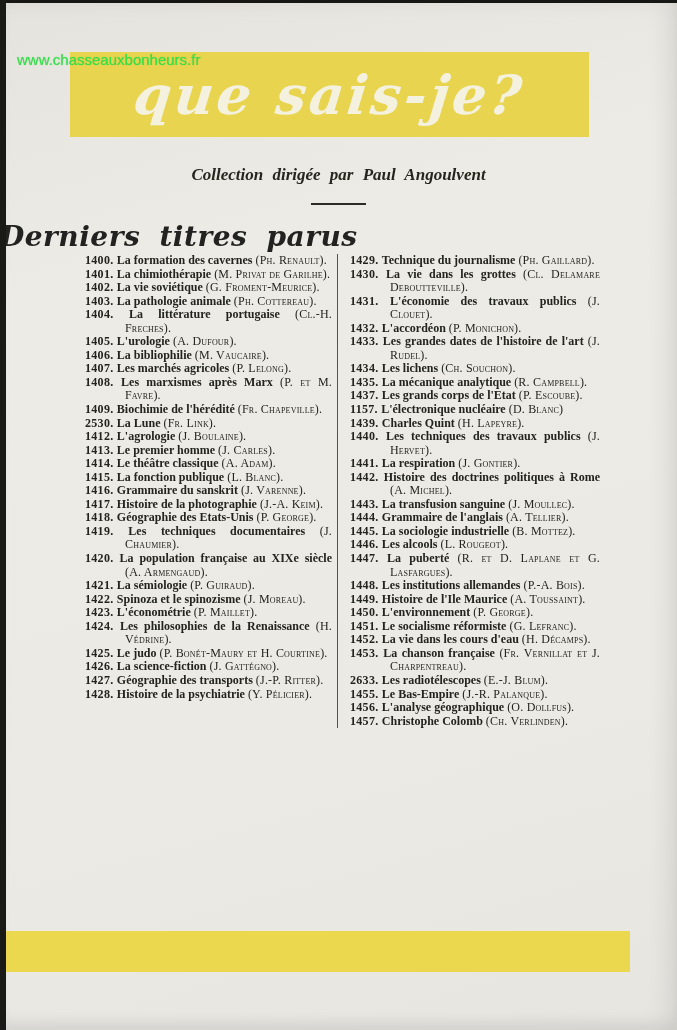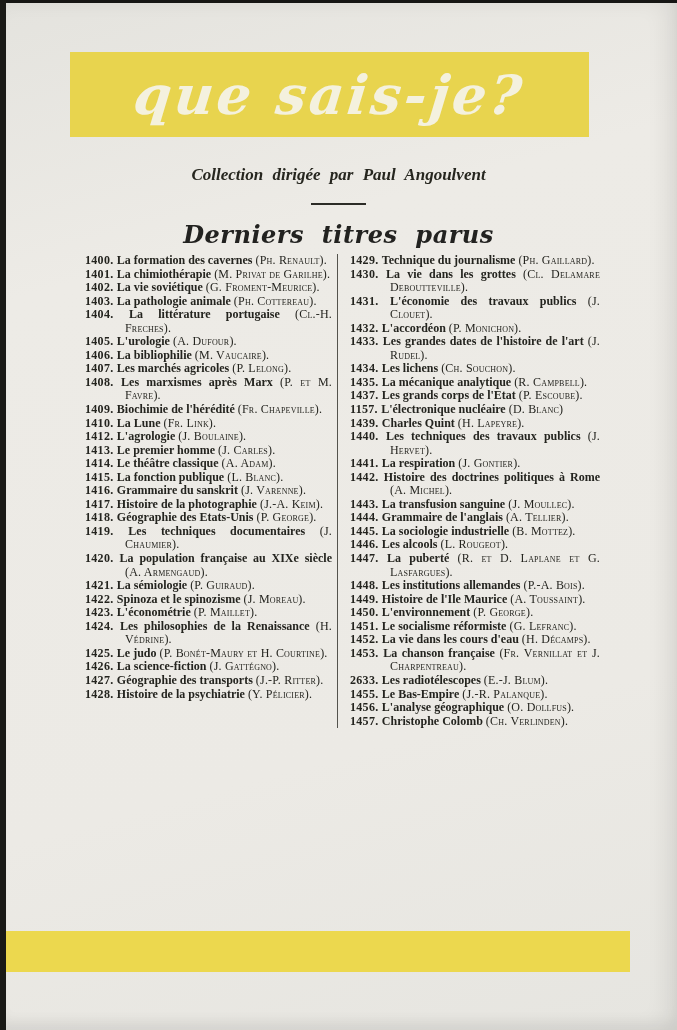--- a/index.html
+++ b/index.html
@@ -25,23 +25,23 @@
     font-family:"DejaVu Serif",serif;font-style:italic;font-weight:bold;
     font-size:54px;color:#f4f1de;letter-spacing:3px;white-space:nowrap;
     transform:skewX(-6deg);
   }
   .collection{
     position:absolute;top:165px;left:0;width:100%;text-align:center;
     font-style:italic;font-weight:bold;font-size:17px;word-spacing:5px;color:#26261f;
   }
   .rule{position:absolute;top:203px;left:311px;width:55px;border-top:2px solid #2c2c27;}
   .section-title{
-    position:absolute;top:220px;left:0;width:100%;text-align:center;margin:0;
+    position:absolute;top:220px;left:0;width:100%;margin:0;
     font-family:"DejaVu Serif",serif;font-style:italic;font-weight:bold;
-    font-size:24px;word-spacing:9px;letter-spacing:.5px;color:#222220;
+    font-size:28px;word-spacing:9px;letter-spacing:.5px;color:#222220;
   }
   .columns{
     position:absolute;top:254px;left:85px;width:516px;
     display:flex;align-items:stretch;font-family:Liberation Serif, serif;
   }
   .col{font-size:12px;line-height:13.55px;font-weight:bold;}
   .col-left{width:247px;}
   .col-right{width:250px;}
   .col-divider{width:1px;background:#54534d;margin-left:5px;margin-right:12px;}
   .entry{padding-left:40px;text-indent:-40px;text-align:justify;}
@@ -49,20 +49,21 @@
   .entry .a{font-weight:normal;font-variant:small-caps;letter-spacing:.2px;}
   .bottom-band{position:absolute;top:931px;left:0;width:630px;height:41px;background:#ecd84e;z-index:1;}
 </style>
 </head>
 <body>
 
 <div class="page">
   <div class="border-top"></div>
   <div class="border-left"></div>
 
+  <div class="watermark">www.chasseauxbonheurs.fr</div>
 
   <div class="banner">
     <span class="banner-text">que sais-je?</span>
   </div>
 
   <div class="collection">Collection dirigée par Paul Angoulvent</div>
 
   <div class="rule"></div>
 
   <h2 class="section-title">Derniers titres parus</h2>
@@ -72,21 +73,21 @@
         <div class="entry"><span class="n">1400. </span><span class="t">La formation des cavernes </span><span class="a">(Ph. Renault).</span></div>
         <div class="entry"><span class="n">1401. </span><span class="t">La chimiothérapie </span><span class="a">(M. Privat de Garilhe).</span></div>
         <div class="entry"><span class="n">1402. </span><span class="t">La vie soviétique </span><span class="a">(G. Froment-Meurice).</span></div>
         <div class="entry"><span class="n">1403. </span><span class="t">La pathologie animale </span><span class="a">(Ph. Cottereau).</span></div>
         <div class="entry"><span class="n">1404. </span><span class="t">La littérature portugaise </span><span class="a">(Cl.-H. Freches).</span></div>
         <div class="entry"><span class="n">1405. </span><span class="t">L'urologie </span><span class="a">(A. Dufour).</span></div>
         <div class="entry"><span class="n">1406. </span><span class="t">La bibliophilie </span><span class="a">(M. Vaucaire).</span></div>
         <div class="entry"><span class="n">1407. </span><span class="t">Les marchés agricoles </span><span class="a">(P. Lelong).</span></div>
         <div class="entry"><span class="n">1408. </span><span class="t">Les marxismes après Marx </span><span class="a">(P. et M. Favre).</span></div>
         <div class="entry"><span class="n">1409. </span><span class="t">Biochimie de l'hérédité </span><span class="a">(Fr. Chapeville).</span></div>
-        <div class="entry"><span class="n">1410. </span><span class="t">La Lune </span><span class="a">(Fr. Link).</span></div>
+        <div class="entry"><span class="n">2530. </span><span class="t">La Lune </span><span class="a">(Fr. Link).</span></div>
         <div class="entry"><span class="n">1412. </span><span class="t">L'agrologie </span><span class="a">(J. Boulaine).</span></div>
         <div class="entry"><span class="n">1413. </span><span class="t">Le premier homme </span><span class="a">(J. Carles).</span></div>
         <div class="entry"><span class="n">1414. </span><span class="t">Le théâtre classique </span><span class="a">(A. Adam).</span></div>
         <div class="entry"><span class="n">1415. </span><span class="t">La fonction publique </span><span class="a">(L. Blanc).</span></div>
         <div class="entry"><span class="n">1416. </span><span class="t">Grammaire du sanskrit </span><span class="a">(J. Varenne).</span></div>
         <div class="entry"><span class="n">1417. </span><span class="t">Histoire de la photographie </span><span class="a">(J.-A. Keim).</span></div>
         <div class="entry"><span class="n">1418. </span><span class="t">Géographie des Etats-Unis </span><span class="a">(P. George).</span></div>
         <div class="entry"><span class="n">1419. </span><span class="t">Les techniques documentaires </span><span class="a">(J. Chaumier).</span></div>
         <div class="entry"><span class="n">1420. </span><span class="t">La population française au XIXe siècle </span><span class="a">(A. Armengaud).</span></div>
         <div class="entry"><span class="n">1421. </span><span class="t">La sémiologie </span><span class="a">(P. Guiraud).</span></div>

